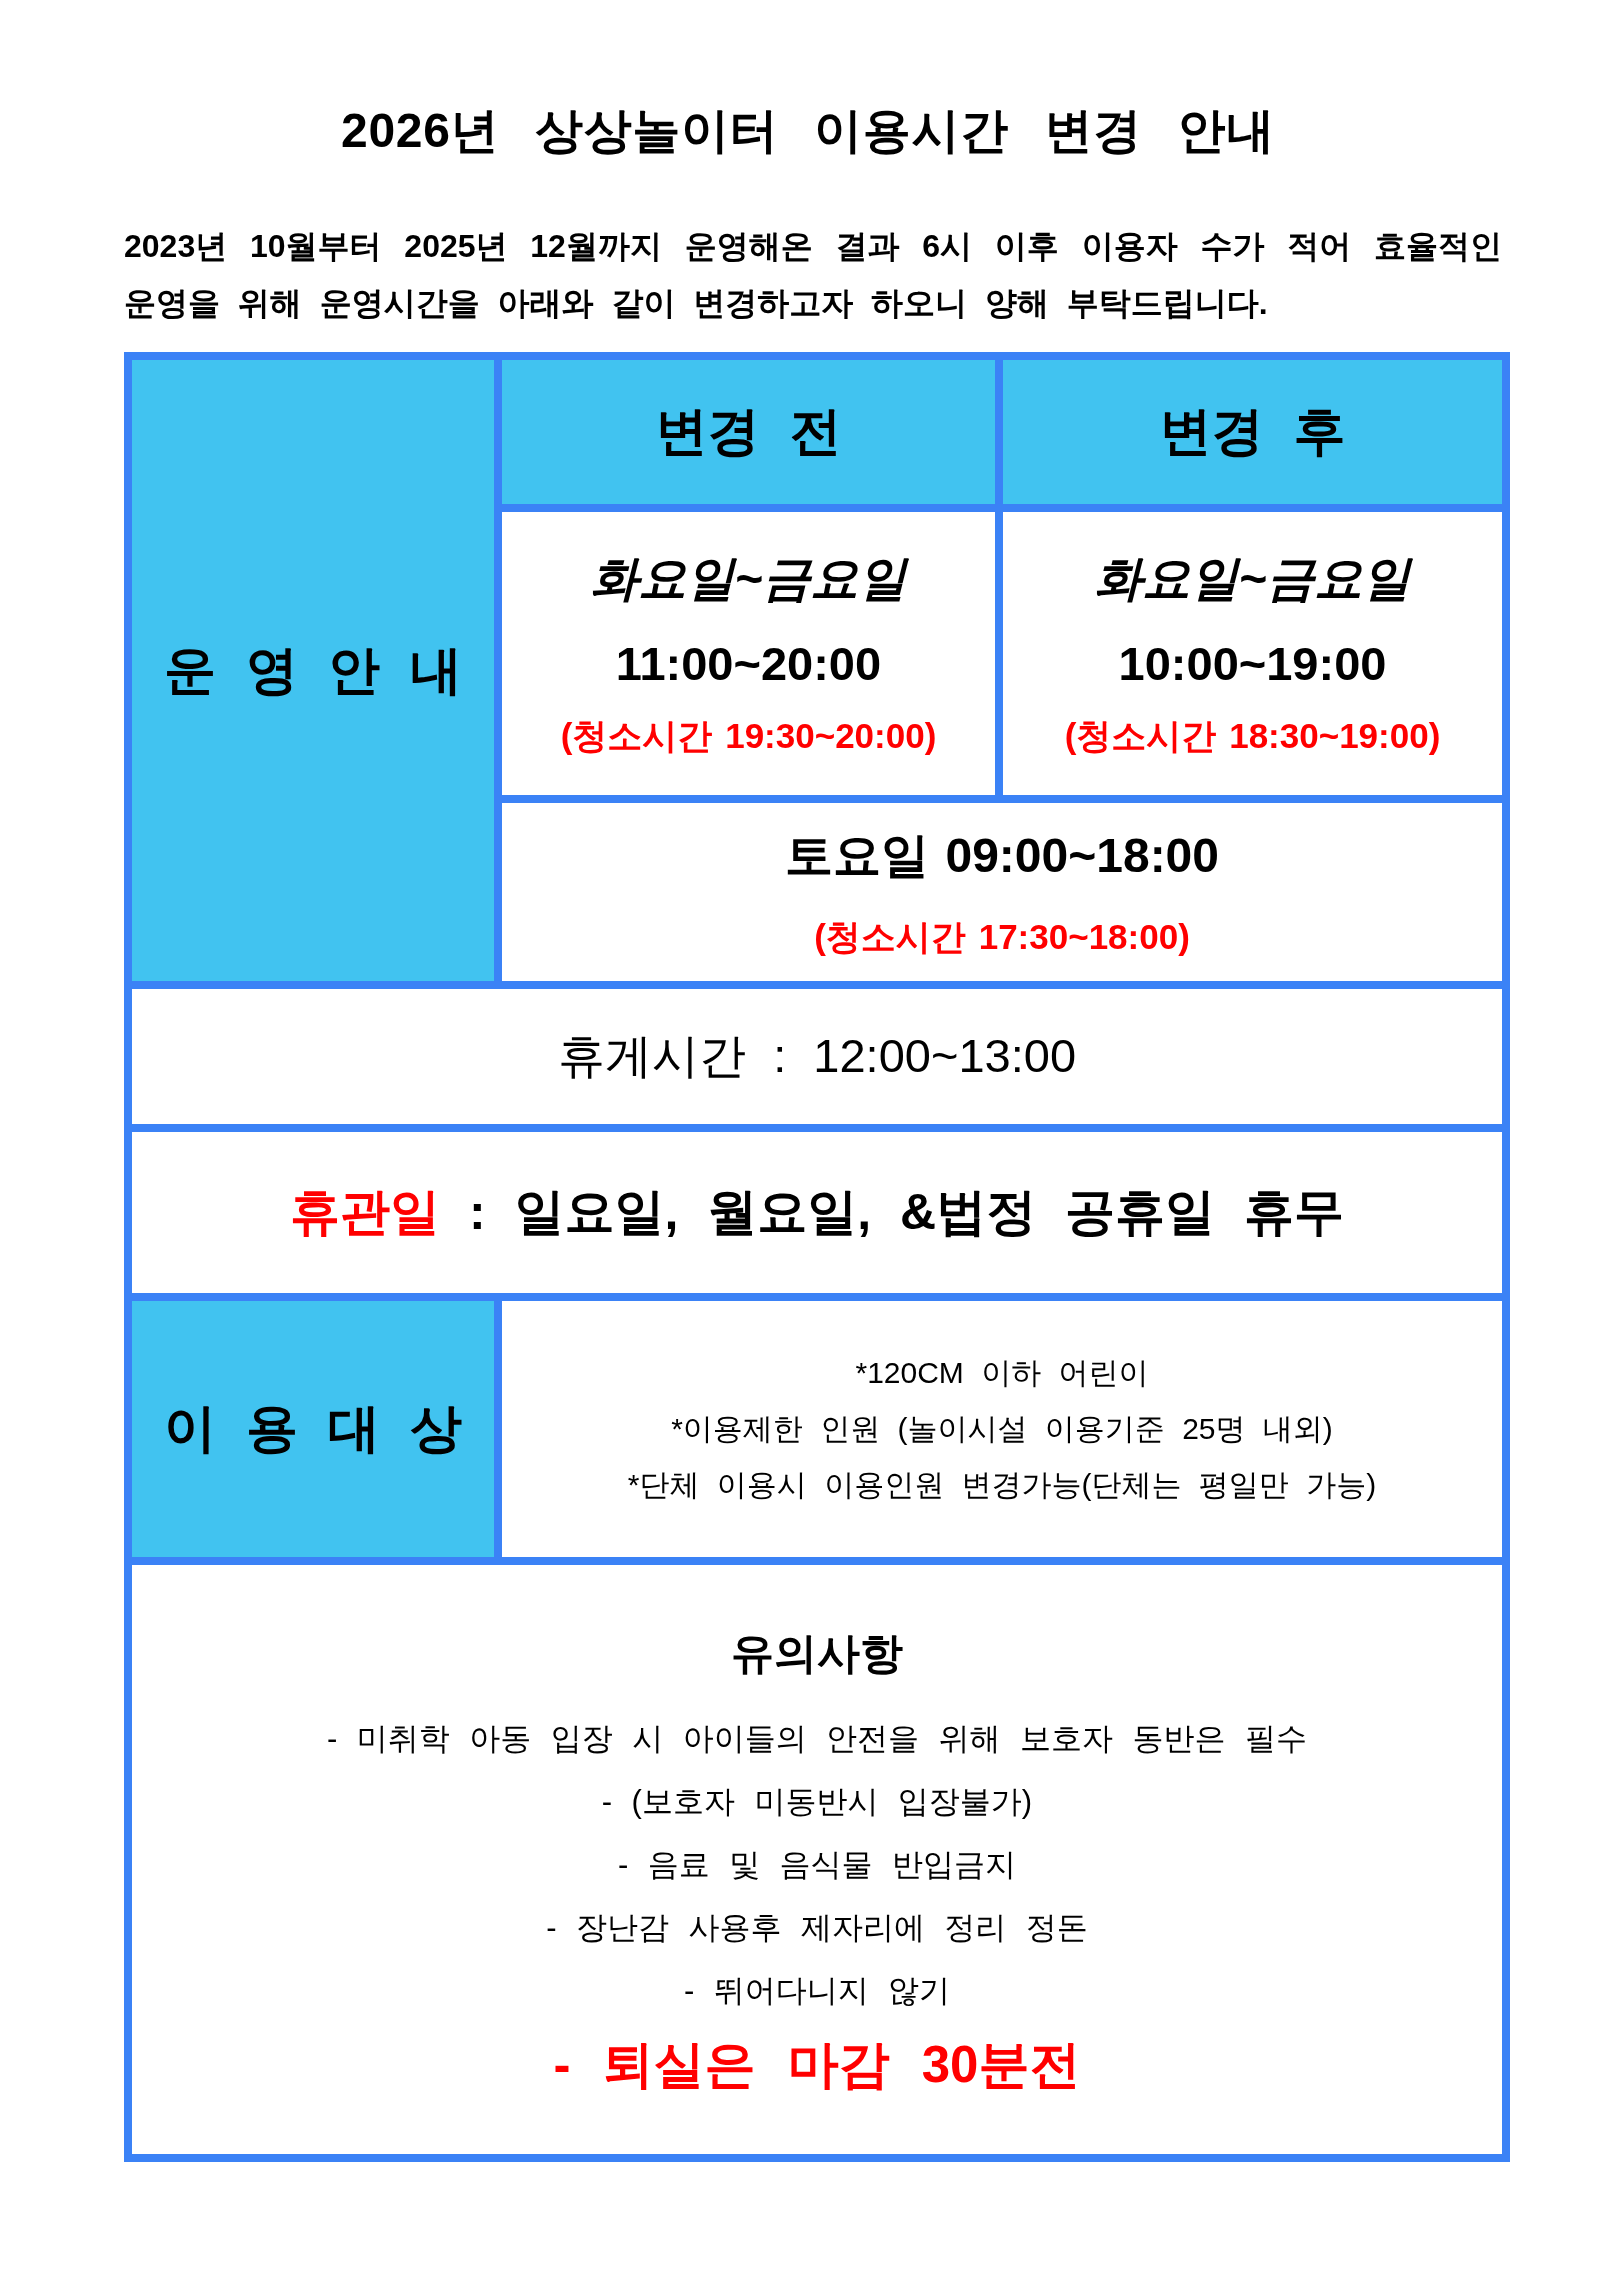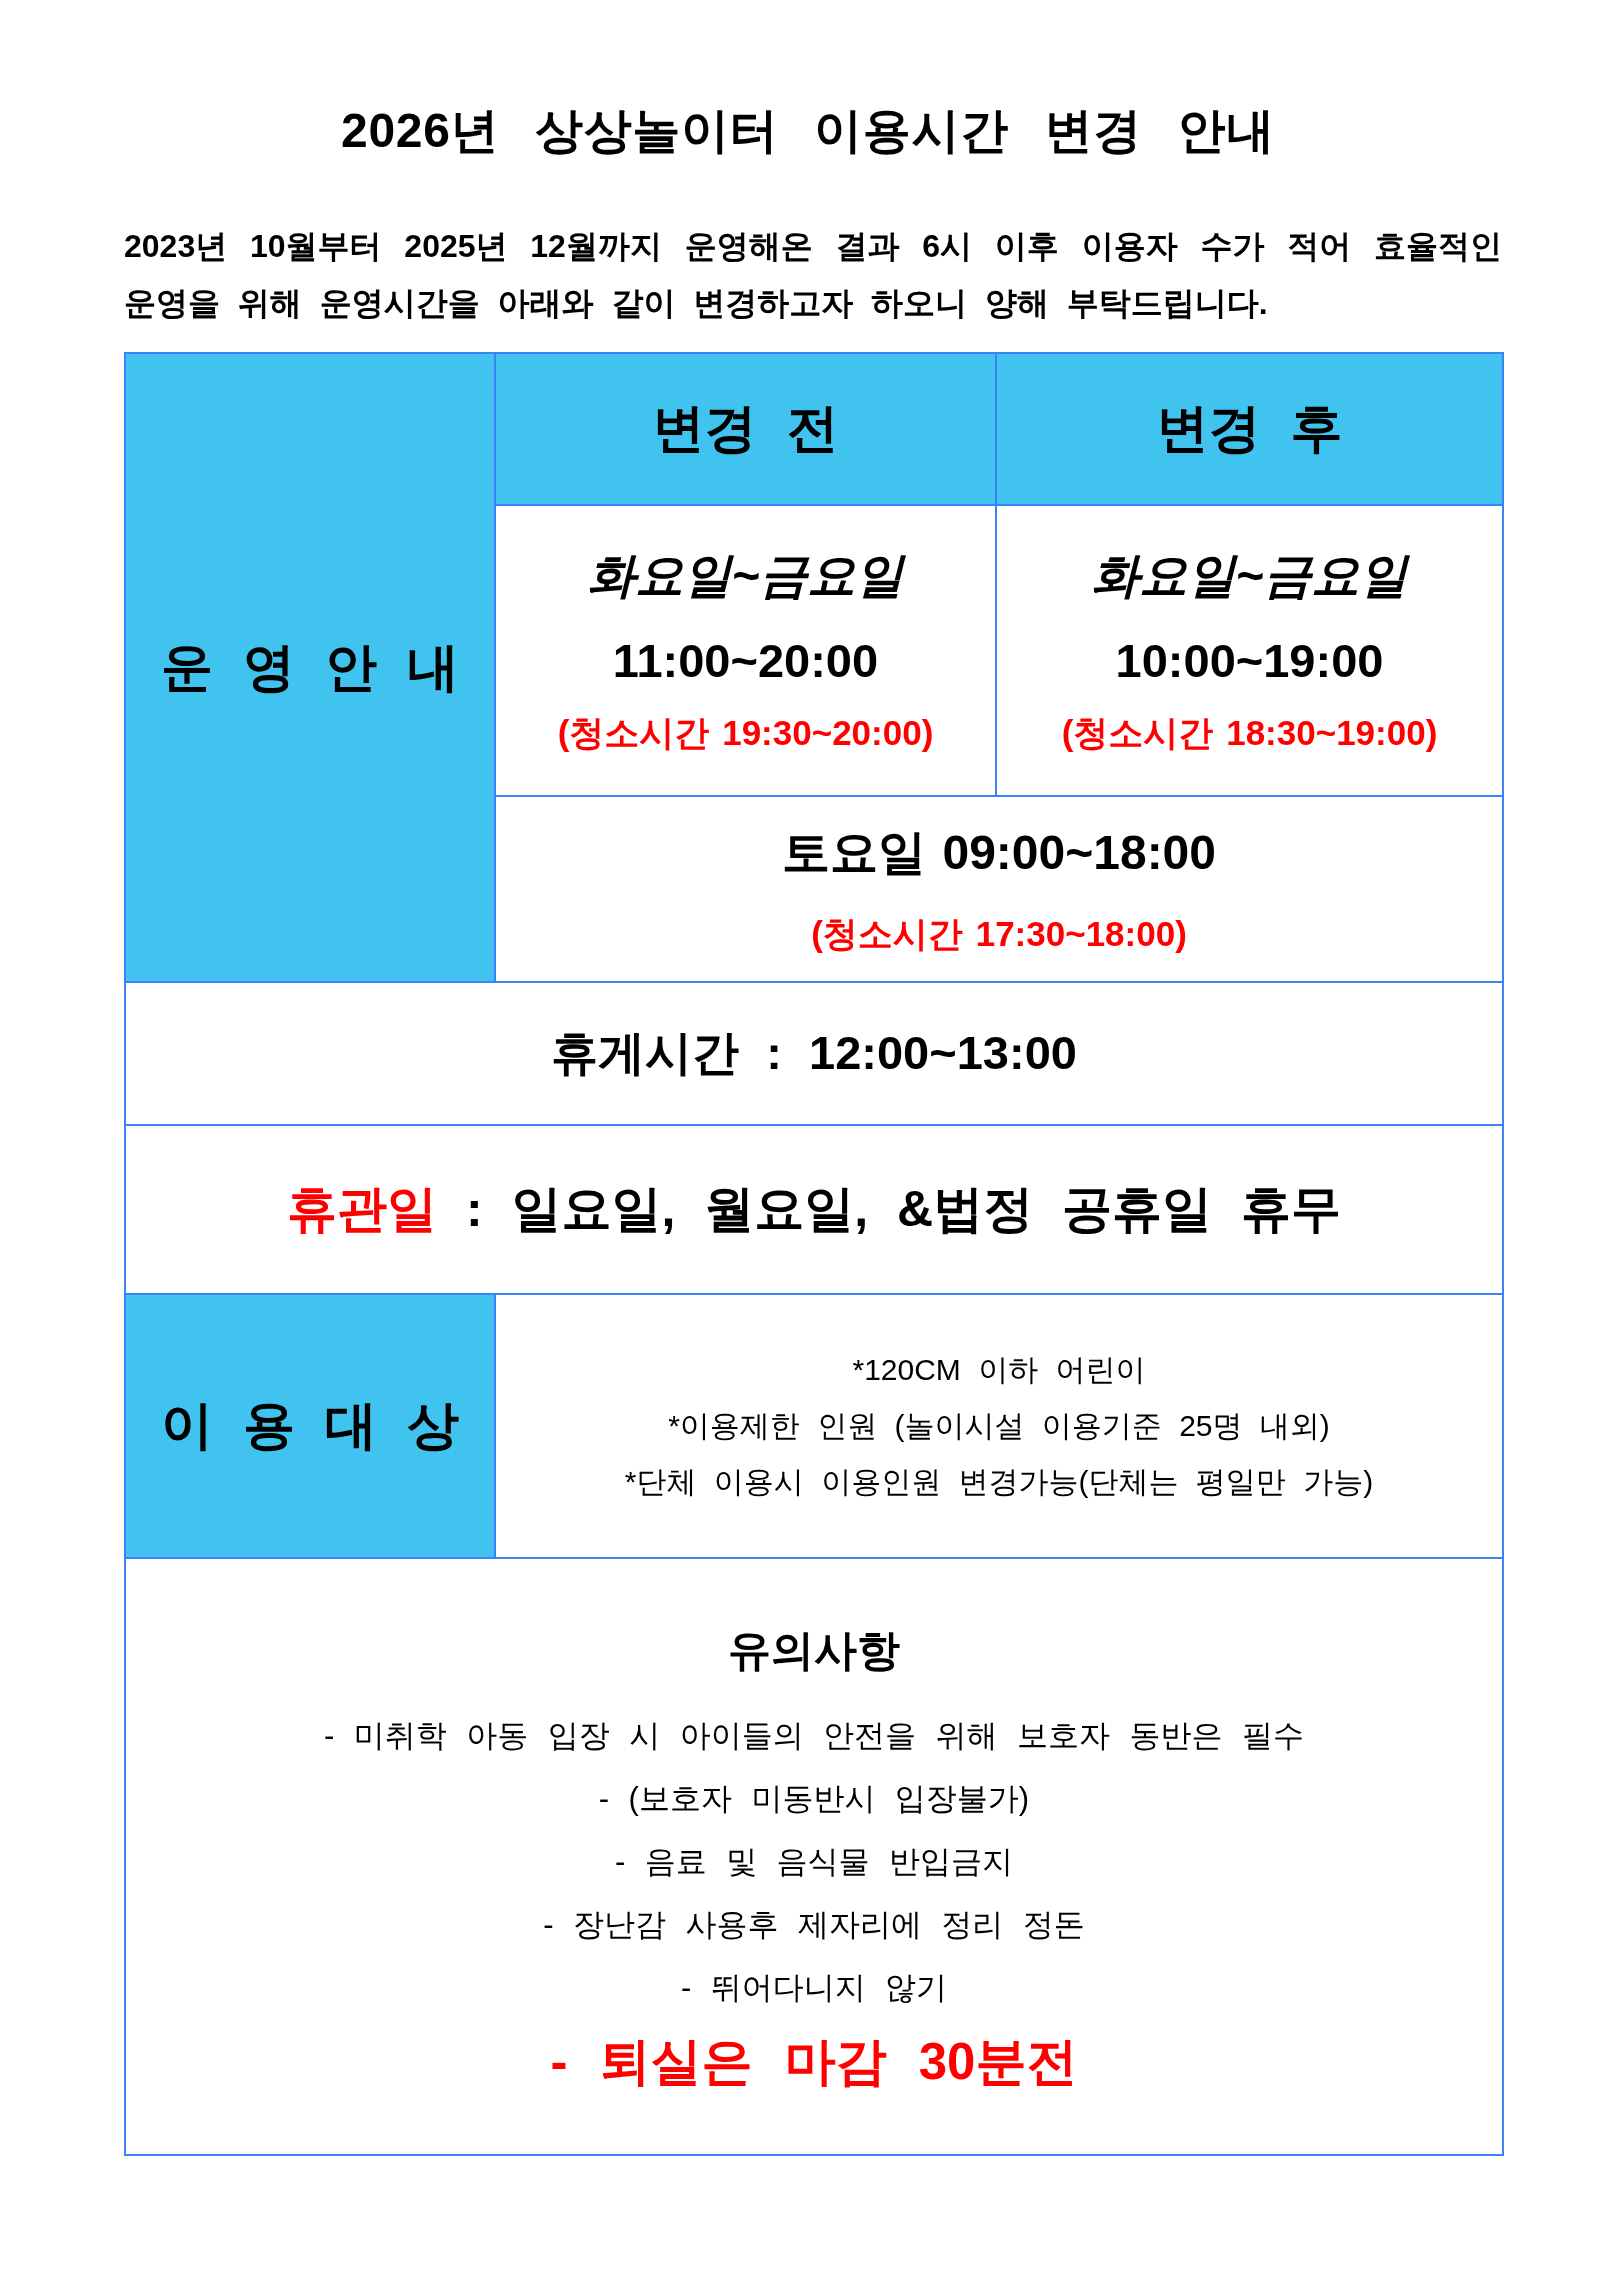--- a/index.html
+++ b/index.html
@@ -42,39 +42,39 @@
 
   table.schedule {
     position: absolute;
     left: 124px;
     top: 352px;
     width: 1378px;
     border-collapse: collapse;
     table-layout: fixed;
   }
   table.schedule td {
-    border: 2px solid #3b82f6;
+    border: 8px solid #3b82f6;
     vertical-align: middle;
     text-align: center;
     padding: 0;
     word-spacing: 0.3em;
     overflow: hidden;
   }
   .blue { background: var(--cell-blue); }
 
   .cell-rowlabel, .cell-colhead {
     font-size: 52px;
     font-weight: 800;
     word-spacing: 0.2em;
   }
   .cell-sched .days   { font-size: 48px; font-weight: 800; margin-bottom: 25px; font-style: italic; }
   .cell-sched .hours  { font-size: 47px; font-weight: 800; margin-bottom: 22px; }
   .cleaning           { font-size: 35px; font-weight: 800; color: var(--alert-red); }
   .cell-sat .hours    { font-size: 48px; font-weight: 800; margin-bottom: 26px; }
-  .cell-break         { font-size: 47px; font-weight: 700; }
+  .cell-break         { font-size: 47px; font-weight: 400; }
   .cell-closed        { font-size: 50px; font-weight: 800; }
   .closed-label       { color: var(--alert-red); }
   .cell-target-items  {
     text-align: left;
     padding-left: 25px;
     font-size: 30px;
     font-weight: 500;
   }
   .target-line { line-height: 56px; white-space: nowrap; }
   .cell-notice {

